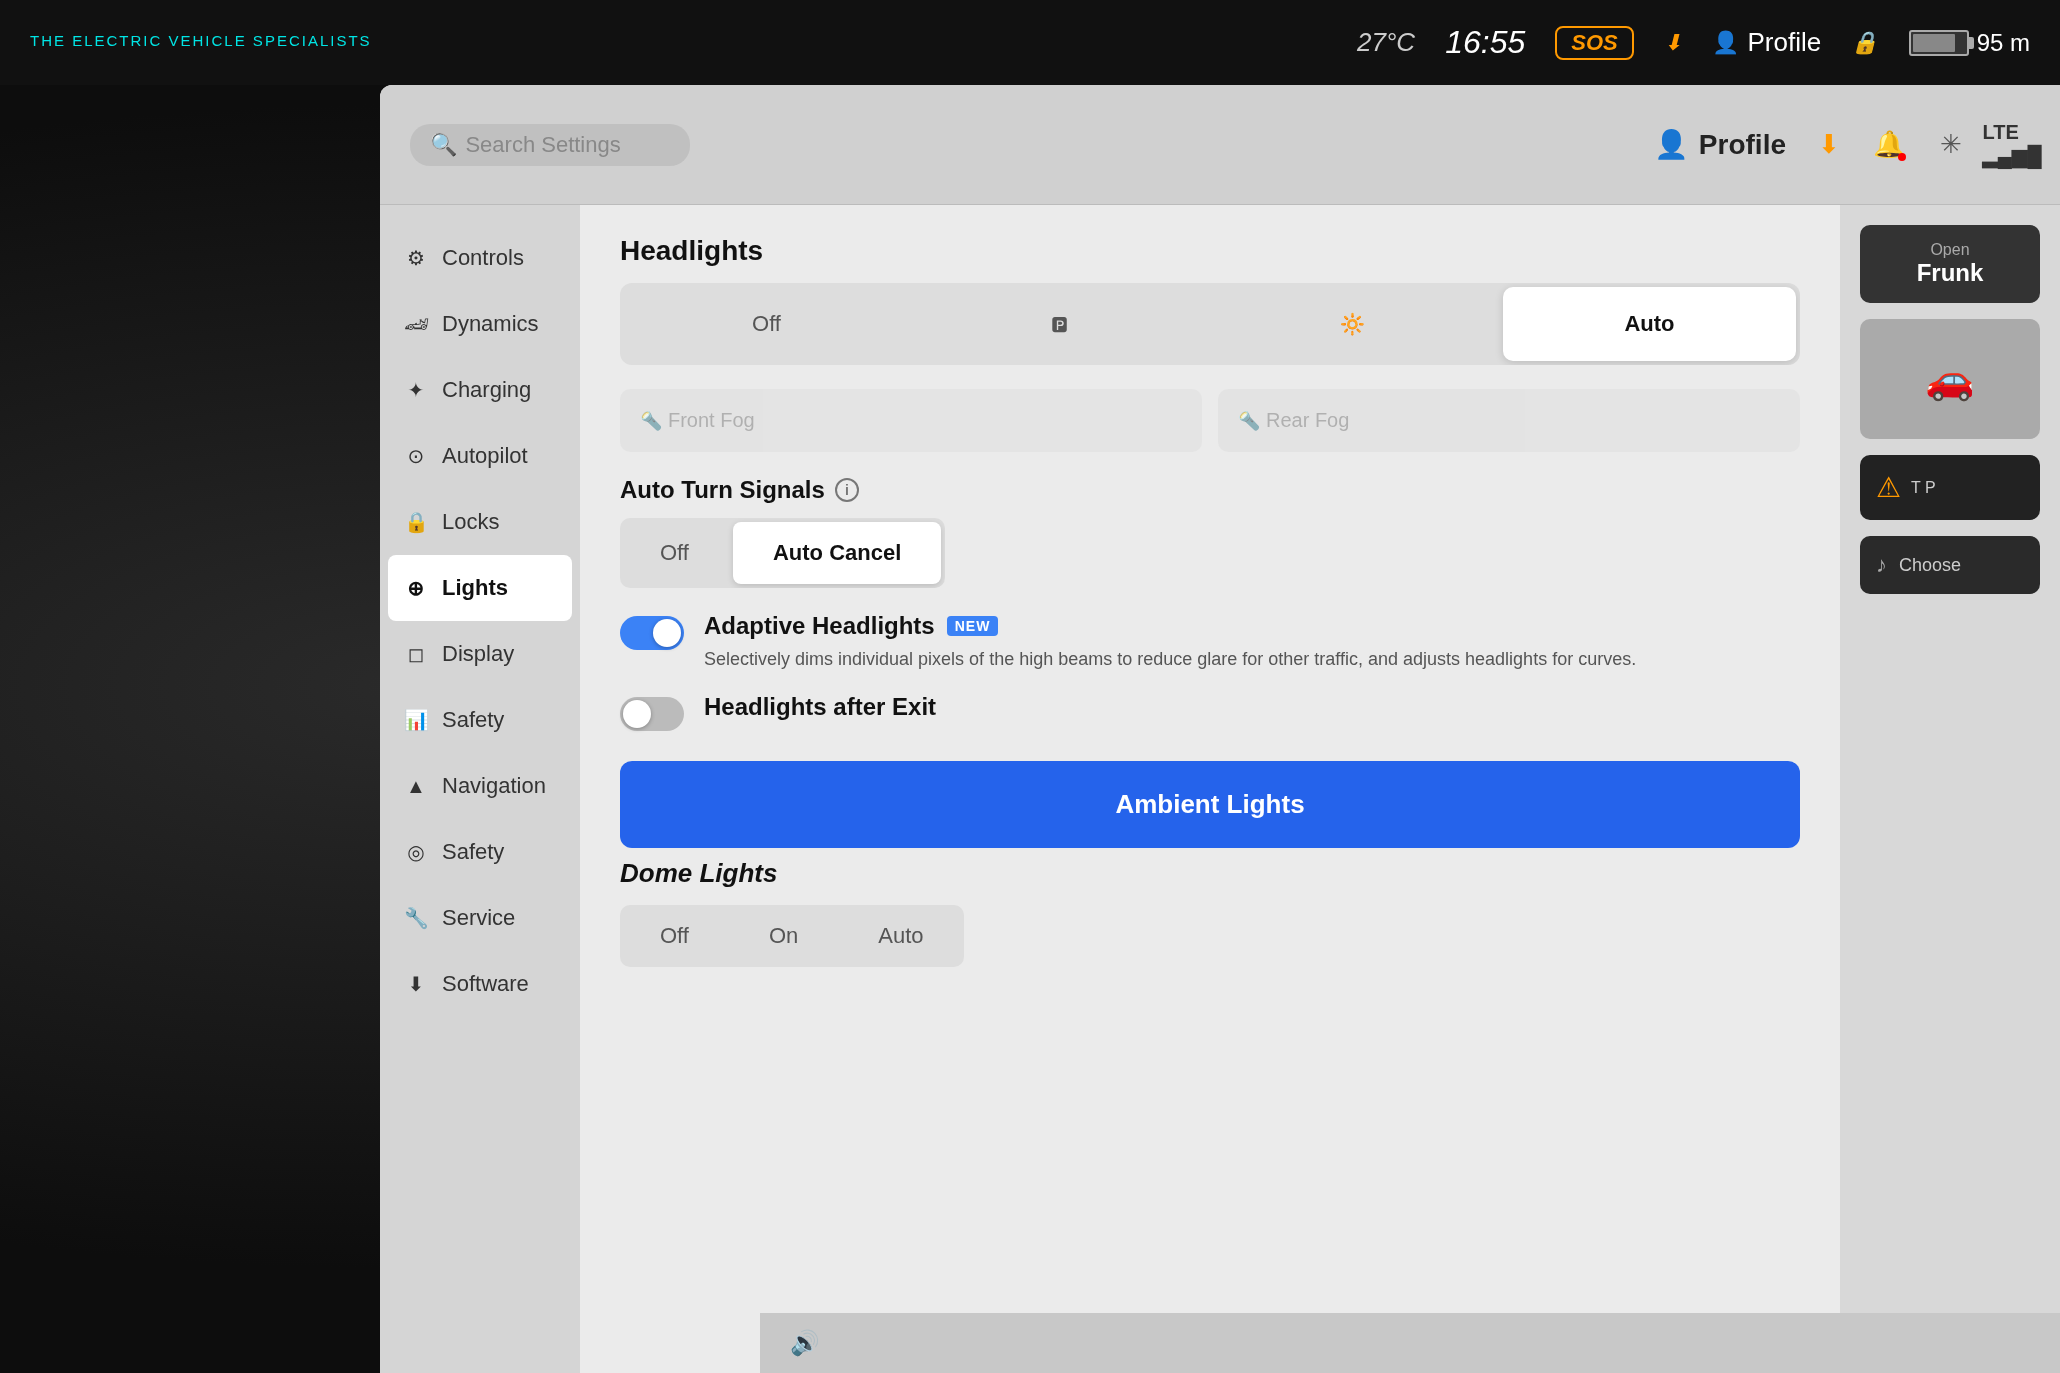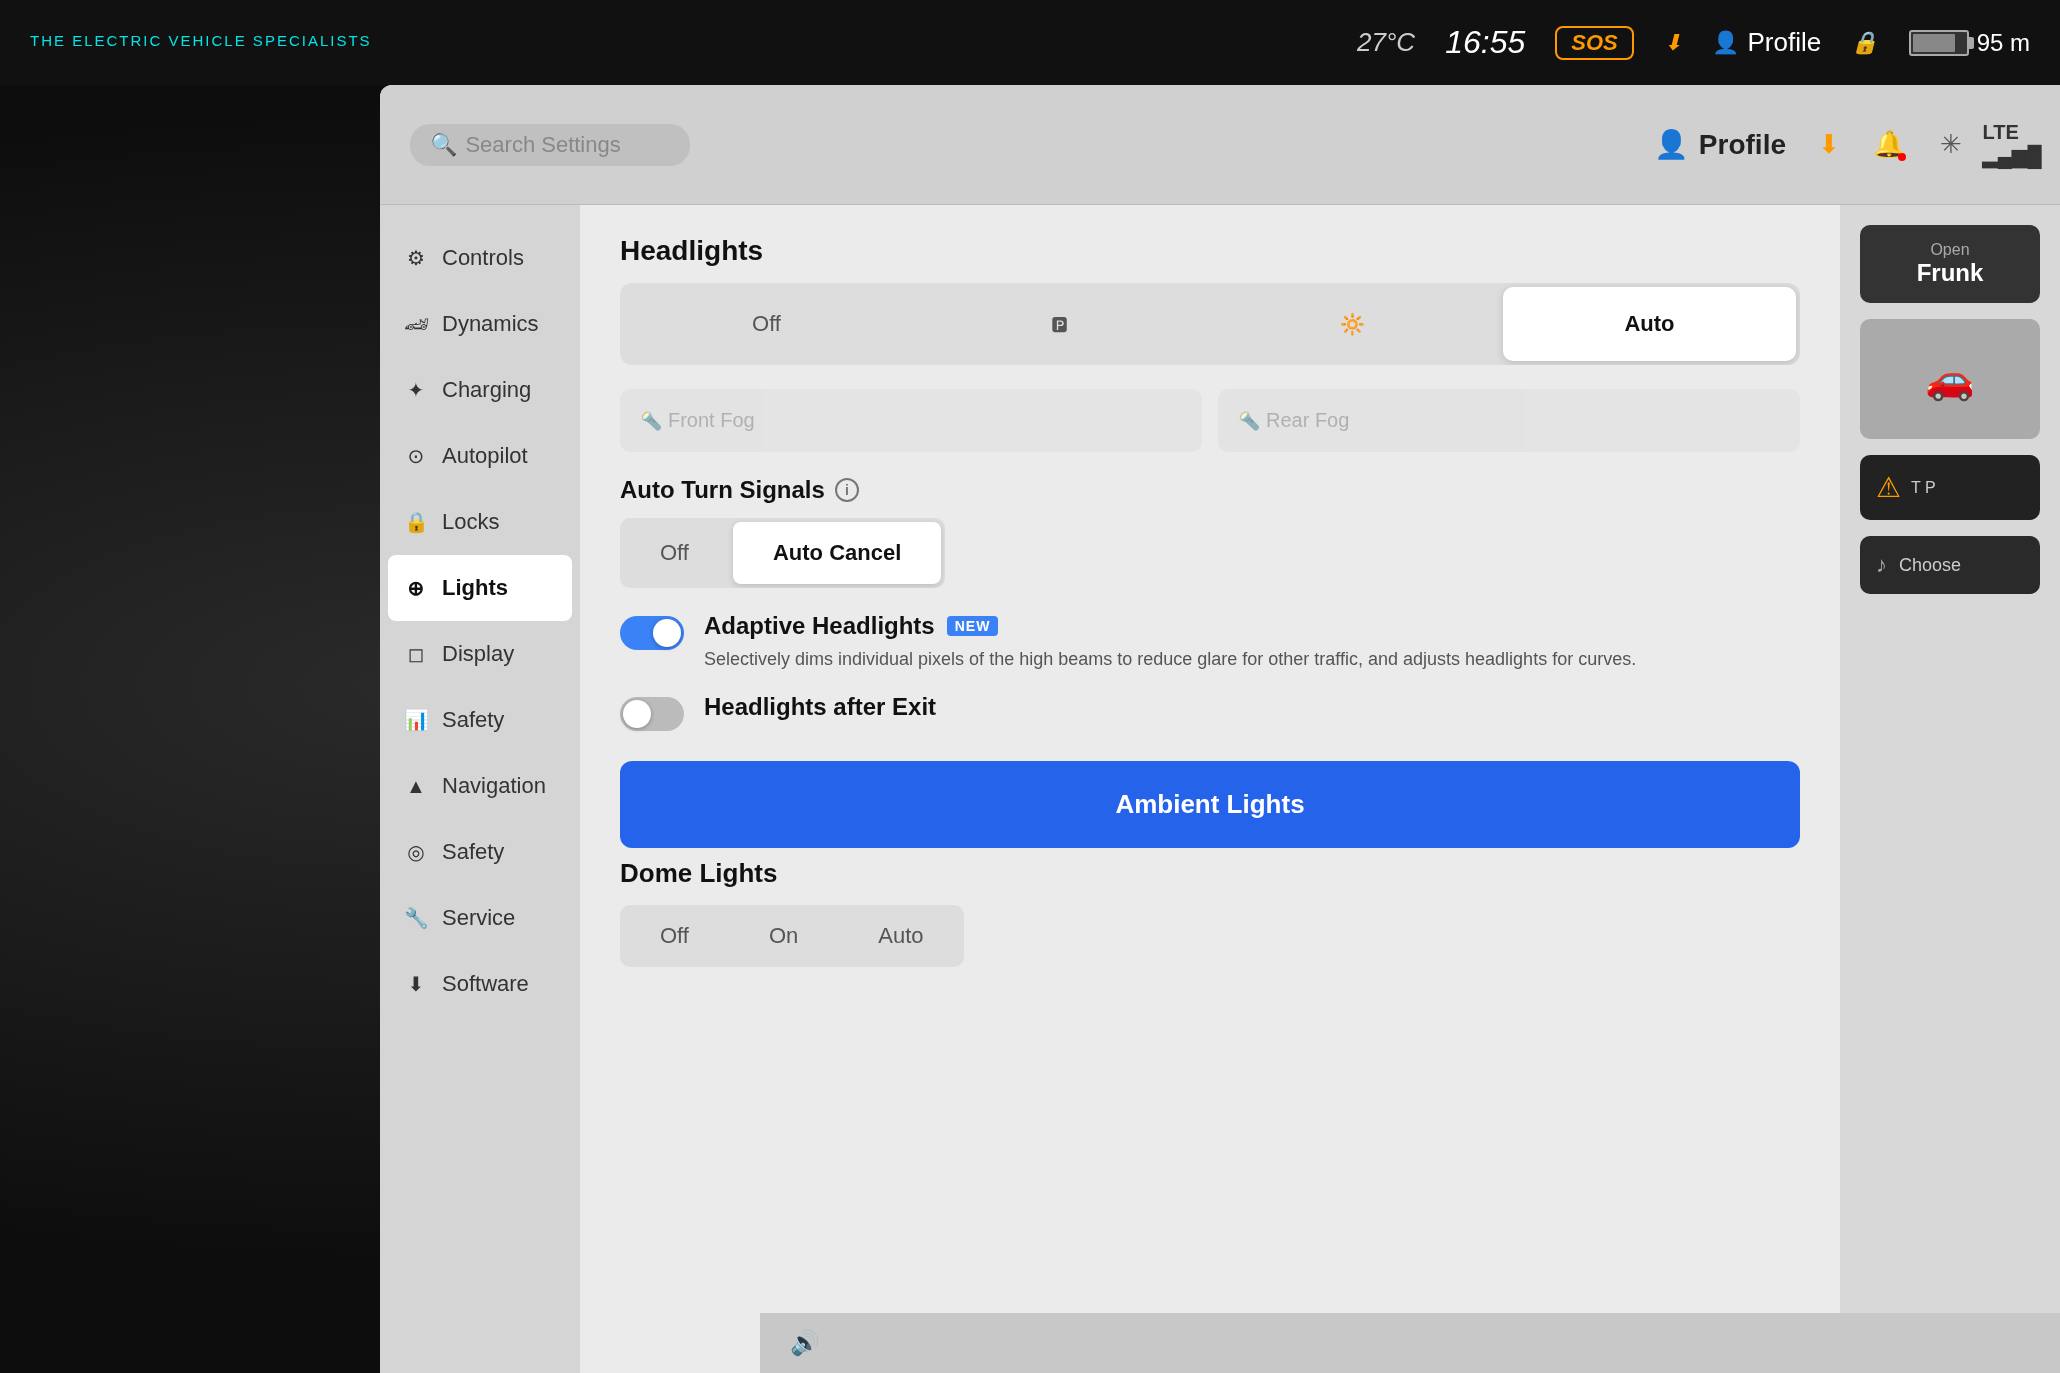--- a/index.html
+++ b/index.html
@@ -444,20 +444,21 @@
       margin: 10px 0;
       text-align: center;
     }
 
     
     .dome-title {
       font-size: 26px;
       font-weight: 600;
       color: #111;
       margin-bottom: 16px;
+      font-style: italic;
     }
 
     
     .frunk-btn {
       background: #333;
       color: #fff;
       border-radius: 10px;
       padding: 16px;
       text-align: center;
       cursor: pointer;

